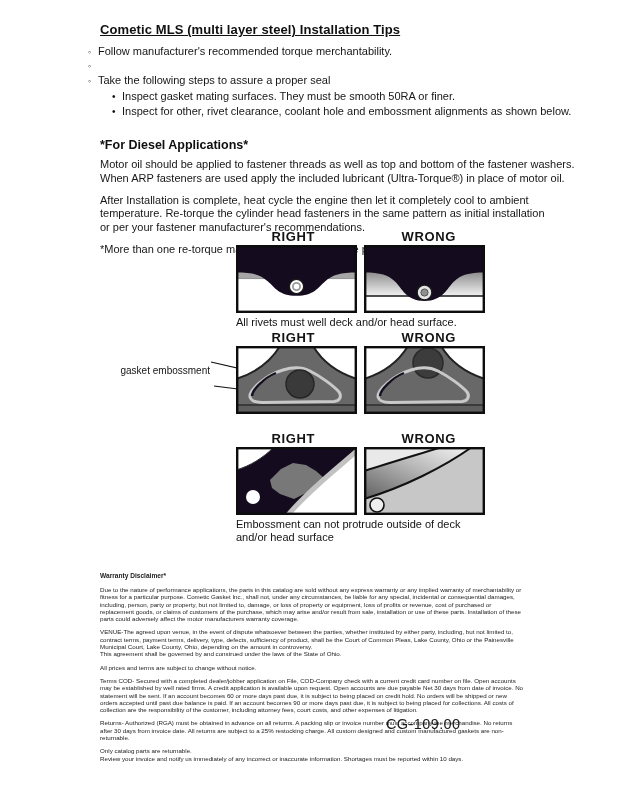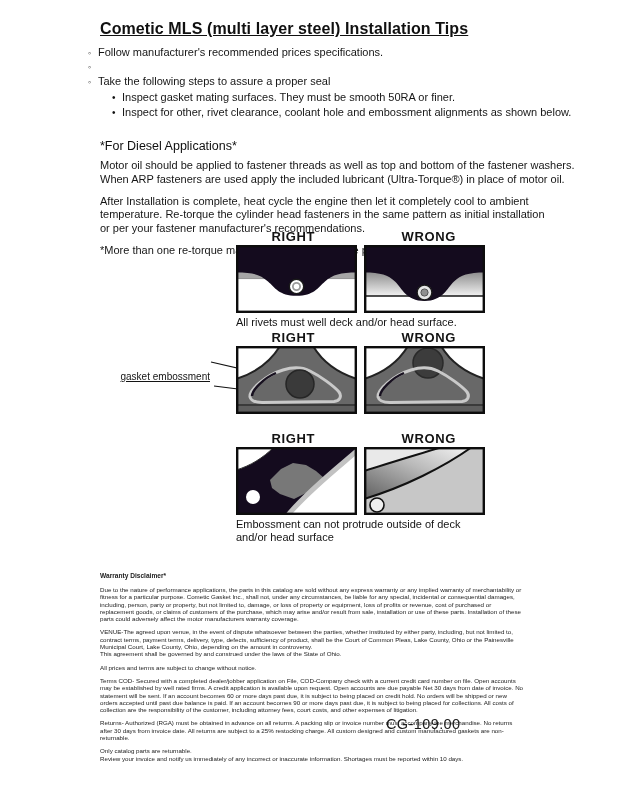--- a/index.html
+++ b/index.html
@@ -4,60 +4,60 @@
 <style>
   html,body{margin:0;padding:0;background:#ffffff;}
   .doc{
     position:relative;width:618px;height:800px;background:#ffffff;overflow:hidden;
     font-family:"Liberation Sans","DejaVu Sans",sans-serif;color:#1b1b1b;
     -webkit-text-size-adjust:none;
   }
   
   .content{padding:20px 40px 0 88px;}
   .title{
-    margin:0 0 7px 12px;font-size:16px;font-weight:bold;color:#101010;
+    margin:0 0 7px 12px;font-size:13px;font-weight:bold;color:#101010;
     text-decoration:underline;letter-spacing:.1px;display:inline-block;
   }
   .bullets{font-size:11px;line-height:14.2px;color:#161616;}
   .b-row{display:flex;align-items:baseline;}
   .b-row .marker{width:10px;flex:0 0 10px;font-size:9px;color:#333;}
   .b-sub{margin-left:24px;}
   .b-sub .marker{font-size:10px;color:#111;}
-  .diesel-heading{margin:19px 0 6px 12px;font-size:12.5px;font-weight:normal;color:#0f0f0f;}
+  .diesel-heading{margin:19px 0 6px 12px;font-size:12.5px;font-weight:bold;color:#0f0f0f;}
   .para{margin:0 0 8px 12px;font-size:11px;line-height:13.8px;color:#161616;white-space:pre-line;max-width:480px;}
   
   .pair{position:absolute;left:236px;width:250px;}
   .pair-1{top:229px;} .pair-2{top:330px;} .pair-3{top:431px;}
   .labels{display:flex;gap:21px;margin-bottom:1px;}
   .labels span{width:121px;text-align:center;font-size:13px;font-weight:bold;letter-spacing:.6px;color:#131313;}
   .imgs{display:flex;gap:7px;}
   .fig{display:block;}
   .caption{margin-top:3px;font-size:11px;color:#141414;line-height:12.5px;white-space:pre-line;width:250px;}
   .annotations{position:absolute;left:96px;top:347px;width:114px;text-align:right;
     font-size:10px;line-height:11.5px;color:#141414;}
-  .ann2{margin-top:24px;text-decoration:underline;}
+  .ann2{margin-top:18px;}
   .leaders{position:absolute;left:205px;top:352px;}
   
   .legal{position:absolute;left:100px;top:572px;width:424px;color:#222;}
   .legal h2{margin:0 0 7px 0;font-size:6.6px;font-weight:bold;}
   .legal p{margin:0 0 6px 0;font-size:6.2px;line-height:7.3px;white-space:pre-line;}
   .page-code{position:absolute;left:386px;top:716px;font-size:14.5px;color:#1a1a1a;letter-spacing:.4px;}
 </style>
 </head>
 <body>
 
 <div class="doc">
 
   <div class="content">
     <h1 class="title">Cometic MLS (multi layer steel) Installation Tips</h1>
 
     <div class="bullets">
       <div class="b-row">
         <span class="marker">◦</span>
-        <span>Follow manufacturer's recommended prices specifications.</span>
+        <span>Follow manufacturer's recommended torque merchantability.</span>
       </div>
       <div class="b-row">
         <span class="marker">◦</span>
       </div>
       <div class="b-row">
         <span class="marker">◦</span>
         <span>Take the following steps to assure a proper seal</span>
       </div>
       <div class="b-row b-sub">
         <span class="marker">•</span>

